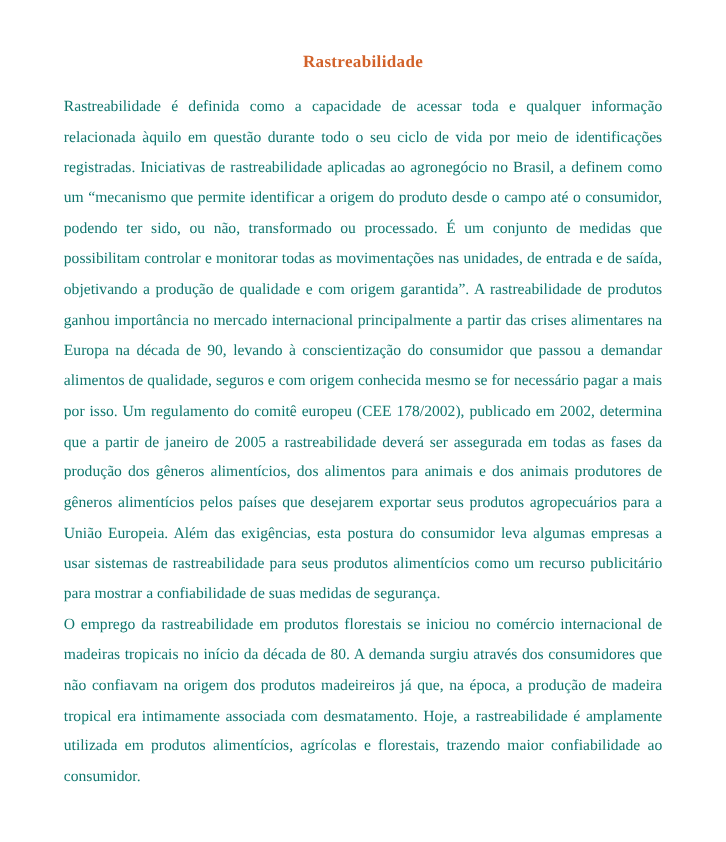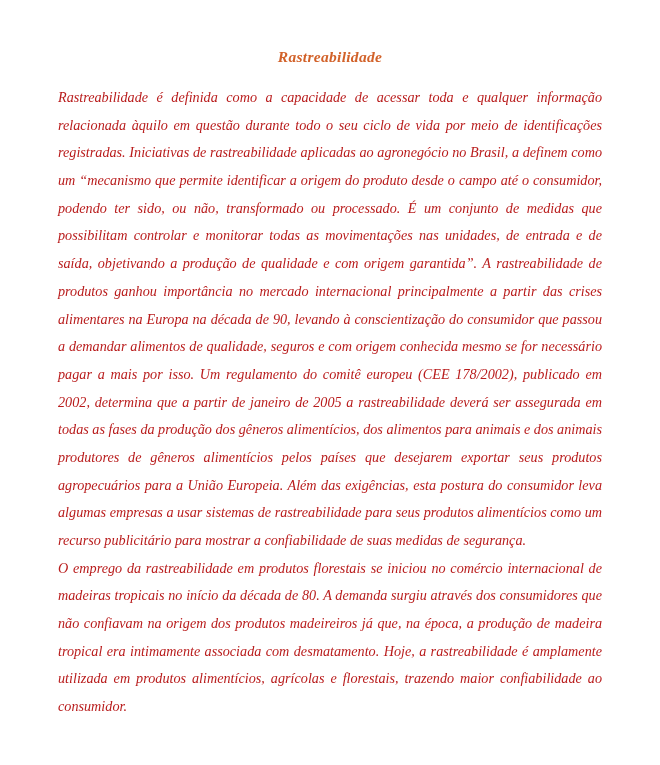--- a/index.html
+++ b/index.html
@@ -12,38 +12,37 @@
     height: 765px;
     font-family: "Liberation Serif", serif;
     color: #1a1a1a;
   }
   .page {
     width: 660px;
     height: 765px;
     box-sizing: border-box;
     padding: 48px 58px 20px 58px;
     background: #ffffff;
-    font-style: italic;
   }
   .doc-title {
     text-align: center;
     color: #d2622a;
     font-family: "Liberation Serif", serif;
     font-weight: bold;
     font-size: 15.5px;
     letter-spacing: 0.3px;
     margin: 0 0 18px 0;
   }
   .body-par {
     text-align: justify;
     text-justify: inter-word;
     font-size: 14.2px;
     line-height: 1.95;
     margin: 0 0 0 0;
-    color: #b91c1c;
+    color: #0f766e;
     hyphens: none;
   }
   .body-par + .body-par {
     margin-top: 0px;
   }
 </style>
 </head>
 <body>
 
 <div class="page">

